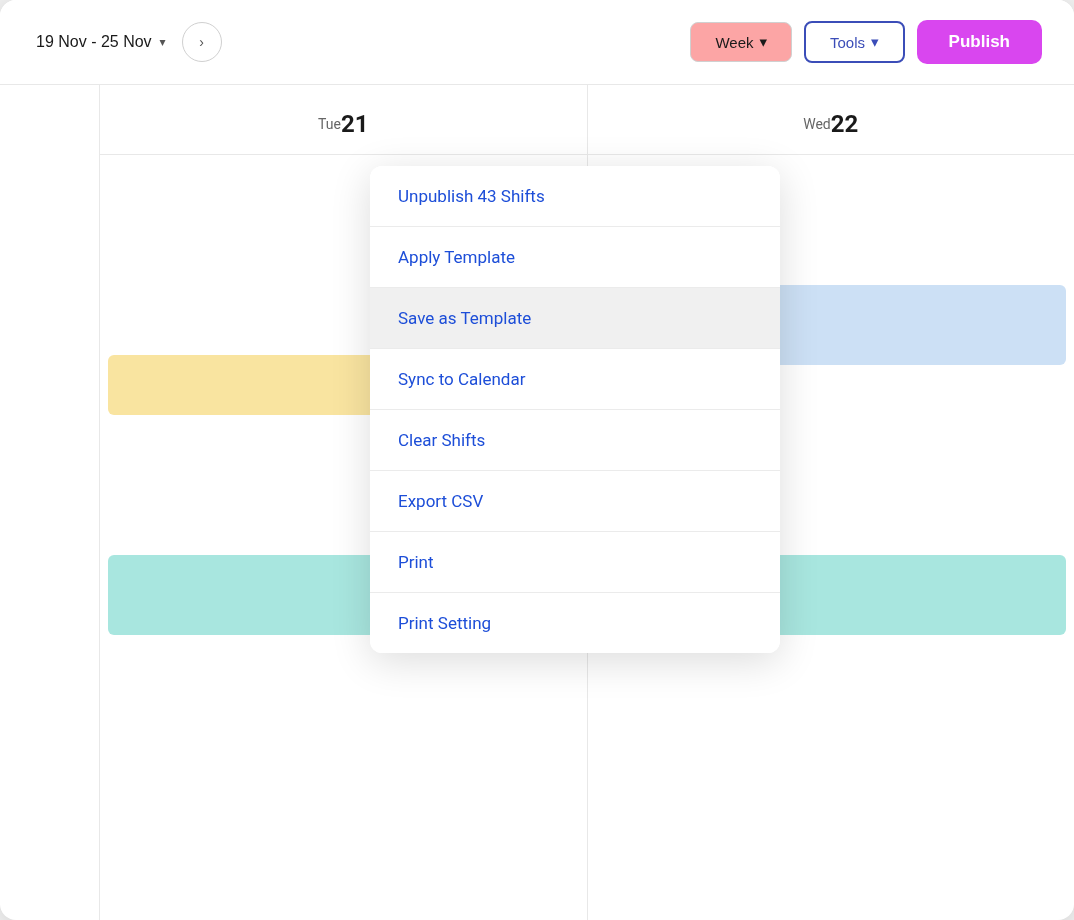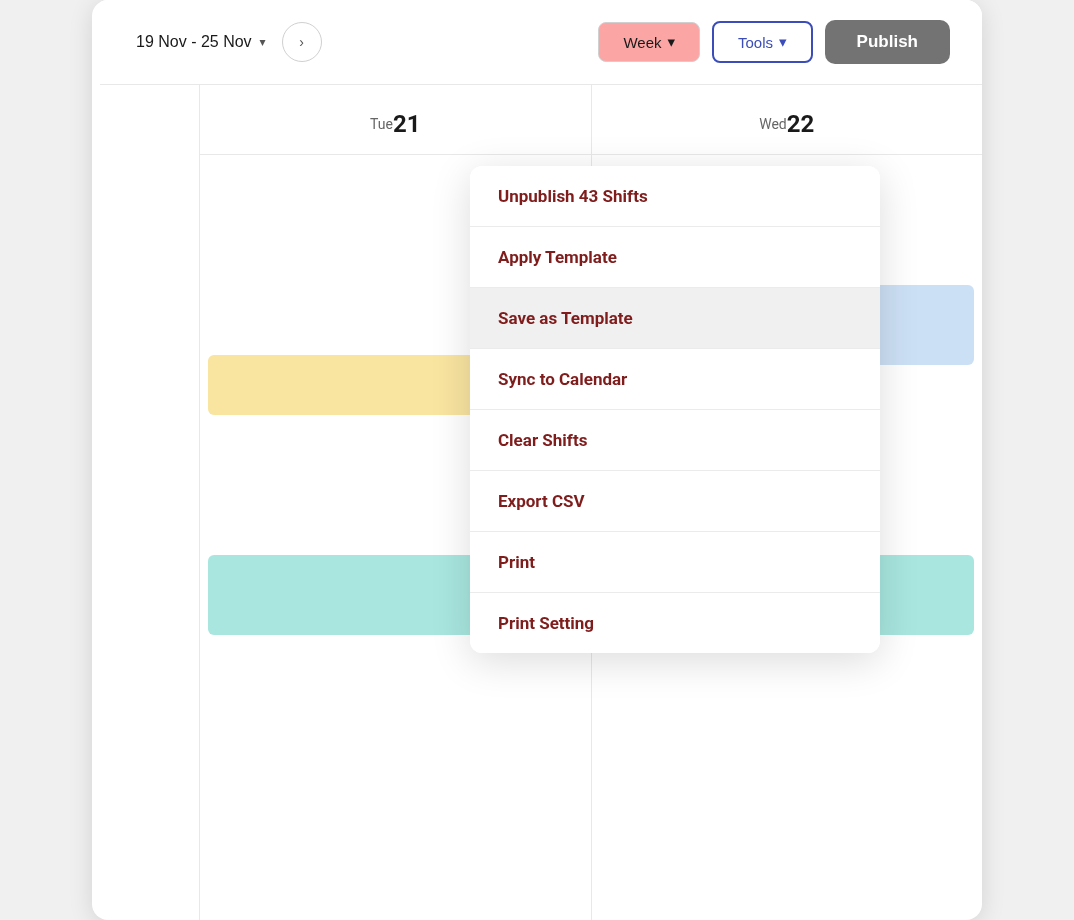--- a/index.html
+++ b/index.html
@@ -11,28 +11,27 @@
     body {
       font-family: -apple-system, BlinkMacSystemFont, 'Segoe UI', Roboto, sans-serif;
       background: #f0f0f0;
       display: flex;
       justify-content: center;
       align-items: center;
       min-height: 100vh;
     }
 
     .app-container {
-      width: 890px;
+      width: 1074px;
       height: 920px;
       background: #ffffff;
       border-radius: 16px;
       overflow: hidden;
       position: relative;
       box-shadow: 0 4px 24px rgba(0,0,0,0.12);
-      padding-left: 8px;
     }
 
     
     .header {
       display: flex;
       align-items: center;
       padding: 20px 32px;
       background: #ffffff;
       border-bottom: 1px solid #e8e8e8;
       gap: 12px;
@@ -101,21 +100,21 @@
       color: #3b4db8;
       display: flex;
       align-items: center;
       gap: 6px;
     }
 
     .publish-btn {
       padding: 12px 32px;
       border: none;
       border-radius: 10px;
-      background: #737373;
+      background: #d946ef;
       cursor: pointer;
       font-size: 17px;
       font-weight: 600;
       color: #ffffff;
     }
 
     
     .calendar-area {
       display: flex;
       height: calc(100% - 81px);
@@ -222,22 +221,22 @@
       background: #ffffff;
       border-radius: 12px;
       box-shadow: 0 8px 40px rgba(0,0,0,0.14);
       z-index: 100;
       overflow: hidden;
     }
 
     .dropdown-item {
       padding: 20px 28px;
       font-size: 17px;
-      font-weight: 700;
-      color: #7f1d1d;
+      font-weight: 400;
+      color: #1d4ed8;
       cursor: pointer;
       border-bottom: 1px solid #ebebeb;
       background: #ffffff;
       transition: background 0.15s;
     }
 
     .dropdown-item:last-child {
       border-bottom: none;
     }
 

